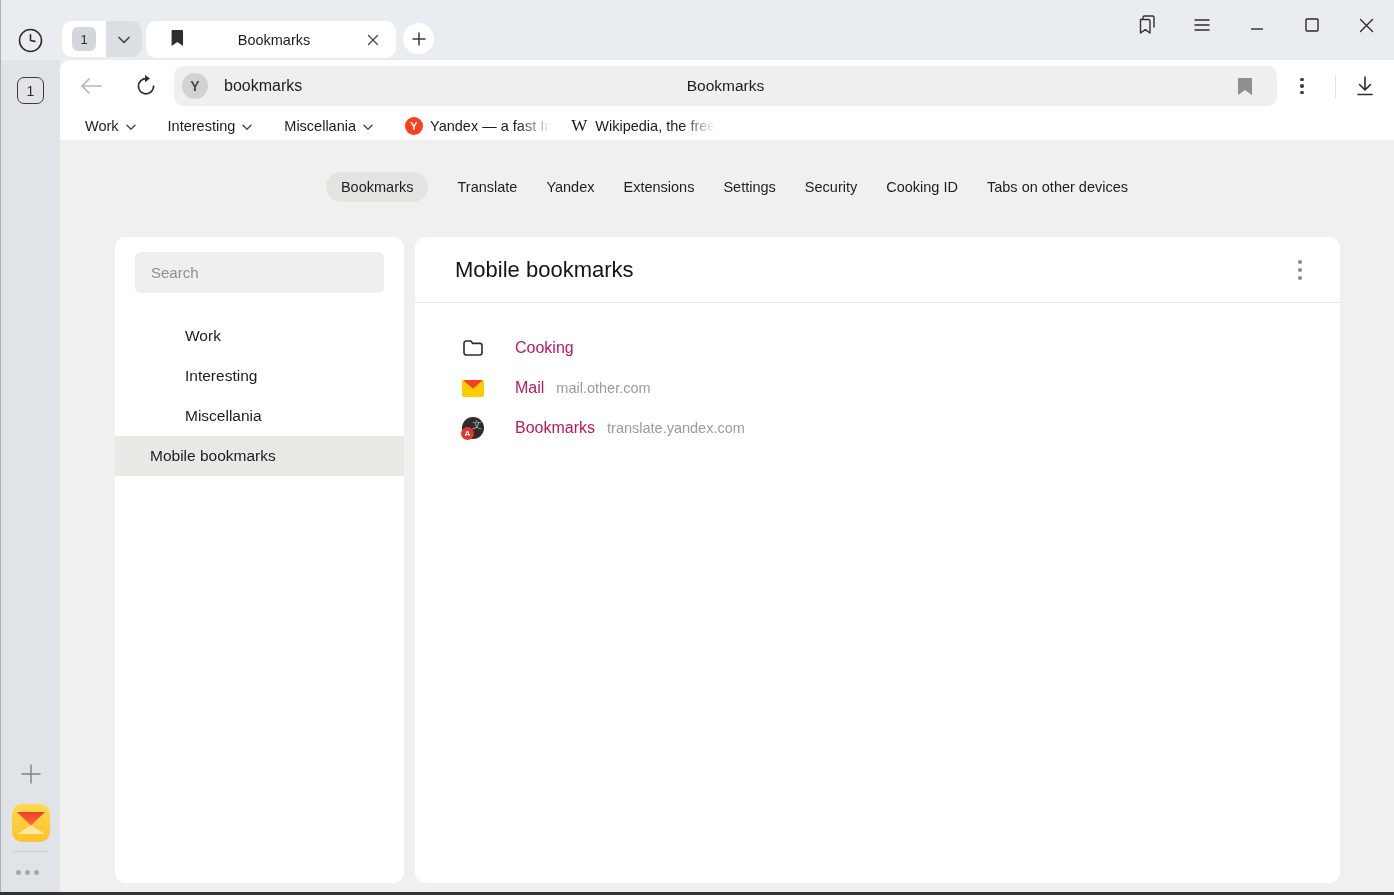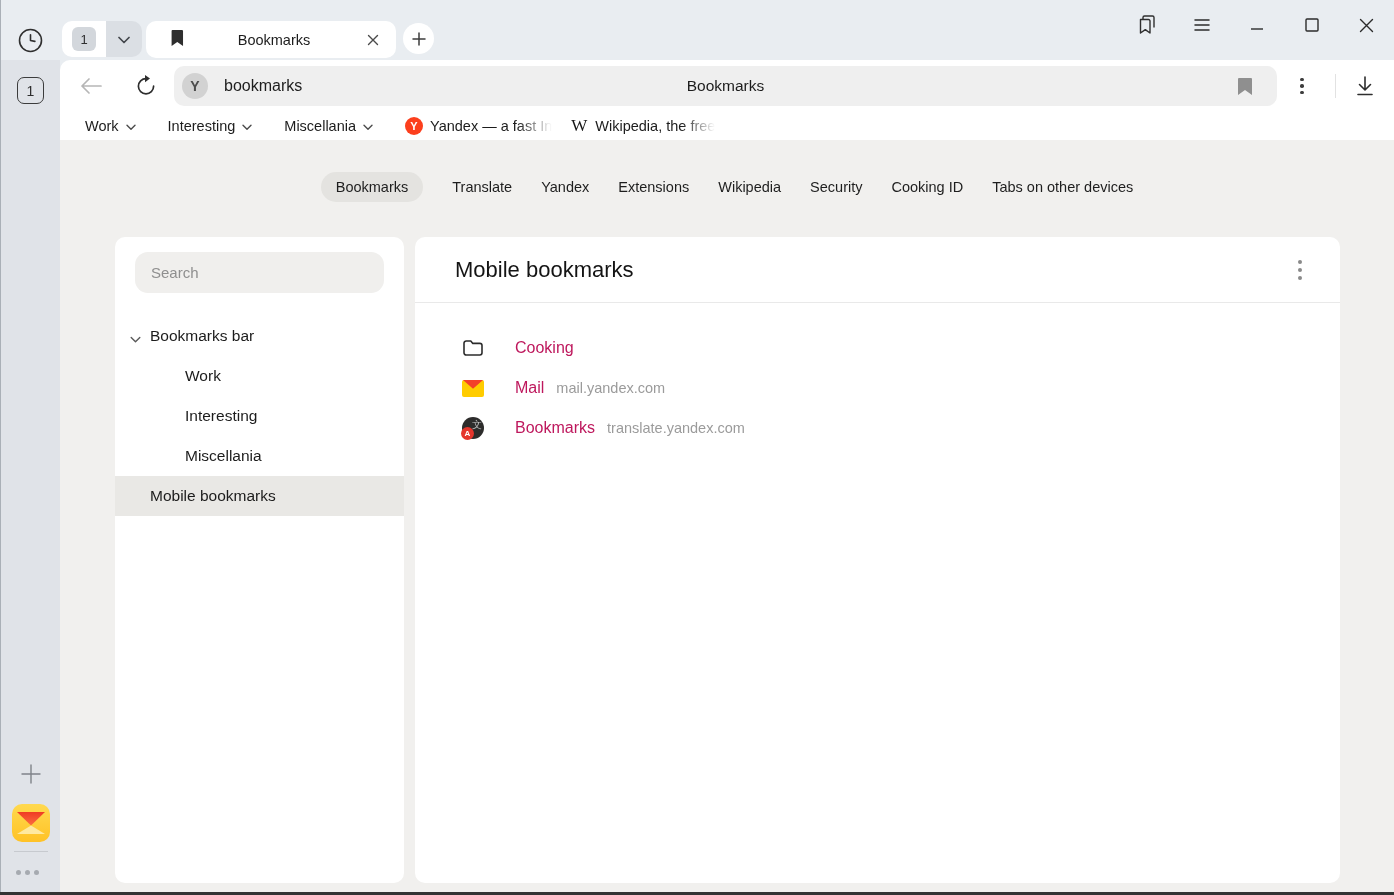--- a/index.html
+++ b/index.html
@@ -52,21 +52,21 @@
   .bm-trunc-w { max-width:142px; }
 
   
   .page { position:absolute; left:60px; top:140px; width:1334px; bottom:0; background:#f1f0ee; }
   .nav-row { position:absolute; top:32px; left:0; right:0; display:flex; justify-content:center; align-items:center; gap:29px; }
   .nav-pill { font-size:14.5px; color:#1e1e1e; padding:7px 0; border-radius:16px; cursor:pointer; white-space:nowrap; background:none; border:none; font-family:inherit; }
   .nav-pill.active { background:#e4e3e0; padding:7px 15px; }
 
   .panel { background:#ffffff; border-radius:10px; }
   .sidebar-panel { position:absolute; left:55px; top:97px; width:289px; height:646px; }
-  .search-input { display:block; margin:15px 20px 0; width:249px; height:41px; background:#f0efed; border:none; border-radius:13px; padding:0 16px; font-size:15px; color:#333; font-family:inherit; outline:none; }
+  .search-input { display:block; margin:15px 20px 0; width:249px; height:41px; background:#f0efed; border:none; border-radius:6px; padding:0 16px; font-size:15px; color:#333; font-family:inherit; outline:none; }
   .search-input::placeholder { color:#8f8f8f; }
   .tree { margin-top:23px; }
   .tree-row { height:40px; display:flex; align-items:center; font-size:15.5px; color:#1c1c1c; padding-left:35px; position:relative; cursor:pointer; }
   .tree-row .tree-chevron { position:absolute; left:15px; top:14px; }
   .tree-row.indent1 { padding-left:70px; }
   .tree-row.selected { background:#e9e8e5; }
 
   .main-panel { position:absolute; left:355px; top:97px; width:925px; height:646px; }
   .main-header { height:66px; display:flex; align-items:center; padding:0 30px 0 40px; border-bottom:1px solid #e9e9e9; }
   .main-title { flex:1; font-size:22px; color:#141414; }
@@ -256,35 +256,29 @@
   </div>
 </div>
 
 <div class="page">
 
   <div class="nav-row">
     <button class="nav-pill active">Bookmarks</button>
     <button class="nav-pill">Translate</button>
     <button class="nav-pill">Yandex</button>
     <button class="nav-pill">Extensions</button>
-    <button class="nav-pill">Wikipedia</button>
+    <button class="nav-pill">Settings</button>
     <button class="nav-pill">Security</button>
     <button class="nav-pill">Cooking ID</button>
     <button class="nav-pill">Tabs on other devices</button>
   </div>
 
   <div class="panel sidebar-panel">
     <input class="search-input" type="text" placeholder="Search" style="">
     <div class="tree">
-      <div class="tree-row">
-        <span class="tree-chevron"><svg width="11" height="8" viewBox="0 0 11 8">
-              <path d="M1.2 1.5l4.3 4.3 4.3-4.3" fill="none" stroke="#5a5a5a" stroke-width="1.4" stroke-linecap="round" stroke-linejoin="round"></path>
-            </svg></span>
-        <span>Bookmarks bar</span>
-      </div>
       <div class="tree-row indent1">
         <span>Work</span>
       </div>
       <div class="tree-row indent1">
         <span>Interesting</span>
       </div>
       <div class="tree-row indent1">
         <span>Miscellania</span>
       </div>
       <div class="tree-row selected">
@@ -312,21 +306,21 @@
         <span class="row-name">Cooking</span>
       </div>
       <div class="list-row">
         <span class="row-icon">
           <svg width="22" height="17" viewBox="0 0 22 17">
               <rect width="22" height="17" rx="2" fill="#ffcc00"></rect>
               <path d="M1 0h20L11 8.8z" fill="#f3402a"></path>
             </svg>
         </span>
         <span class="row-name">Mail</span>
-        <span class="row-url">mail.yandex.com</span>
+        <span class="row-url">mail.other.com</span>
       </div>
       <div class="list-row">
         <span class="row-icon">
           <span class="translate-ic">
               <span class="zh">文</span>
               <span class="a">A</span>
             </span>
         </span>
         <span class="row-name">Bookmarks</span>
         <span class="row-url">translate.yandex.com</span>

